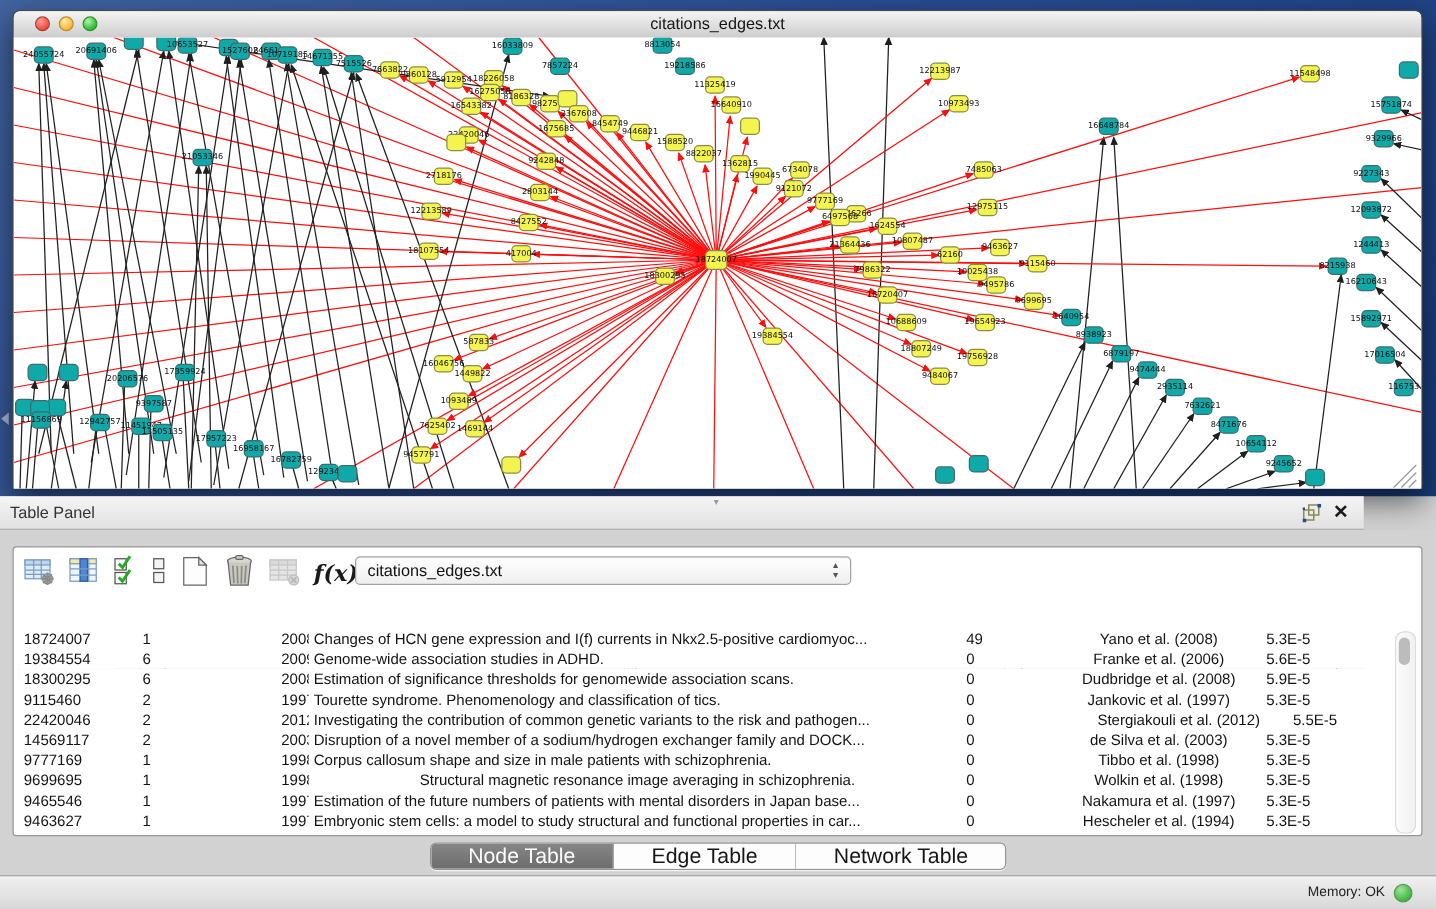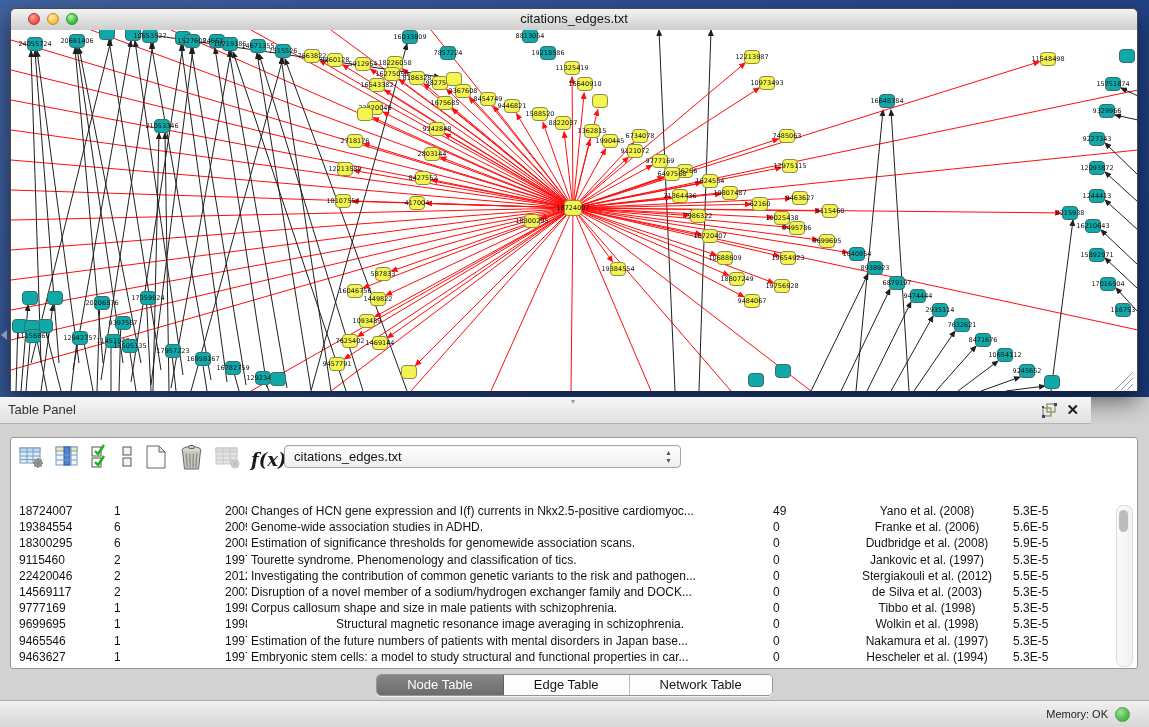--- a/index.html
+++ b/index.html
@@ -60,21 +60,21 @@
   .td{box-sizing:border-box;font-size:12px;line-height:16px;color:#131313;
       white-space:nowrap;overflow:hidden;}
   .vscroll{position:absolute;right:0;top:21px;width:15px;height:160px;background:linear-gradient(90deg,#fbfbfb,#f1f1f1);
       border:1px solid #dcdcdc;border-radius:7px;}
   .vthumb{position:absolute;left:2px;top:4px;width:9px;height:22px;border-radius:5px;background:#bcbcbc;}
 
   
   .tabs-row{position:absolute;top:674px;left:0;width:1149px;display:flex;justify-content:center;}
   .seg{display:flex;border:1px solid #949494;border-radius:5px;overflow:hidden;height:20px;background:#fff;
        box-shadow:0 1px 0 rgba(255,255,255,.7);}
-  .seg-btn{padding:0 30px;font-size:13px;line-height:20px;color:#151515;background:#fdfdfd;border-right:1px solid #bdbdbd;}
+  .seg-btn{padding:0 30px;font-size:17px;line-height:20px;color:#151515;background:#fdfdfd;border-right:1px solid #bdbdbd;}
   .seg-btn:last-child{border-right:none;}
   .seg-btn.active{background:linear-gradient(#868686,#6d6d6d);color:#fff;border-right:1px solid #5f5f5f;}
 
   
   .status-bar{position:absolute;bottom:0;left:0;width:1149px;height:27px;
        background:linear-gradient(#f0f0f0,#d8d8d8);border-top:1px solid #ababab;box-sizing:border-box;}
   .memory-label{position:absolute;right:41px;top:0;font-size:11px;line-height:26px;color:#222;}
   .memory-dot{position:absolute;right:19px;top:6px;width:15px;height:15px;border-radius:50%;box-sizing:border-box;
        background:radial-gradient(circle at 35% 30%,#9fe49a,#47bb47 65%,#2f9e2f);border:1px solid #5a995a;}
 </style>
@@ -646,22 +646,22 @@
             <div class="td" style="width: 77px; text-align: left; padding-left: 4px;">0</div>
             <div class="td" style="width: 162px; text-align: center;">Jankovic et al. (1997)</div>
             <div class="td" style="width: 83px; text-align: left; padding-left: 5px;">5.3E-5</div>
           </div>
           <div class="tr">
             <div class="td" style="width: 81px; text-align: left; padding-left: 4px;">22420046</div>
             <div class="td" style="width: 84px; text-align: left; padding-left: 18px;">2</div>
             <div class="td" style="width: 67px; text-align: left; padding-left: 45px;">2012</div>
             <div class="td" style="width: 522px; text-align: left; padding-left: 4px;">Investigating the contribution of common genetic variants to the risk and pathogen...</div>
             <div class="td" style="width: 77px; text-align: left; padding-left: 4px;">0</div>
-            <div class="td" style="width: 162px; text-align: center;">Stergiakouli et al. (2012)</div>
-            <div class="td" style="width: 83px; text-align: left; padding-left: 5px;">5.5E-5</div>
+            <div class="td" style="width: 162px; text-align: right;">Stergiakouli et al. (2012)</div>
+            <div class="td" style="width: 83px; text-align: center; padding-left: 5px;">5.5E-5</div>
           </div>
           <div class="tr">
             <div class="td" style="width: 81px; text-align: left; padding-left: 4px;">14569117</div>
             <div class="td" style="width: 84px; text-align: left; padding-left: 18px;">2</div>
             <div class="td" style="width: 67px; text-align: left; padding-left: 45px;">2003</div>
             <div class="td" style="width: 522px; text-align: left; padding-left: 4px;">Disruption of a novel member of a sodium/hydrogen exchanger family and DOCK...</div>
             <div class="td" style="width: 77px; text-align: left; padding-left: 4px;">0</div>
             <div class="td" style="width: 162px; text-align: center;">de Silva et al. (2003)</div>
             <div class="td" style="width: 83px; text-align: left; padding-left: 5px;">5.3E-5</div>
           </div>

